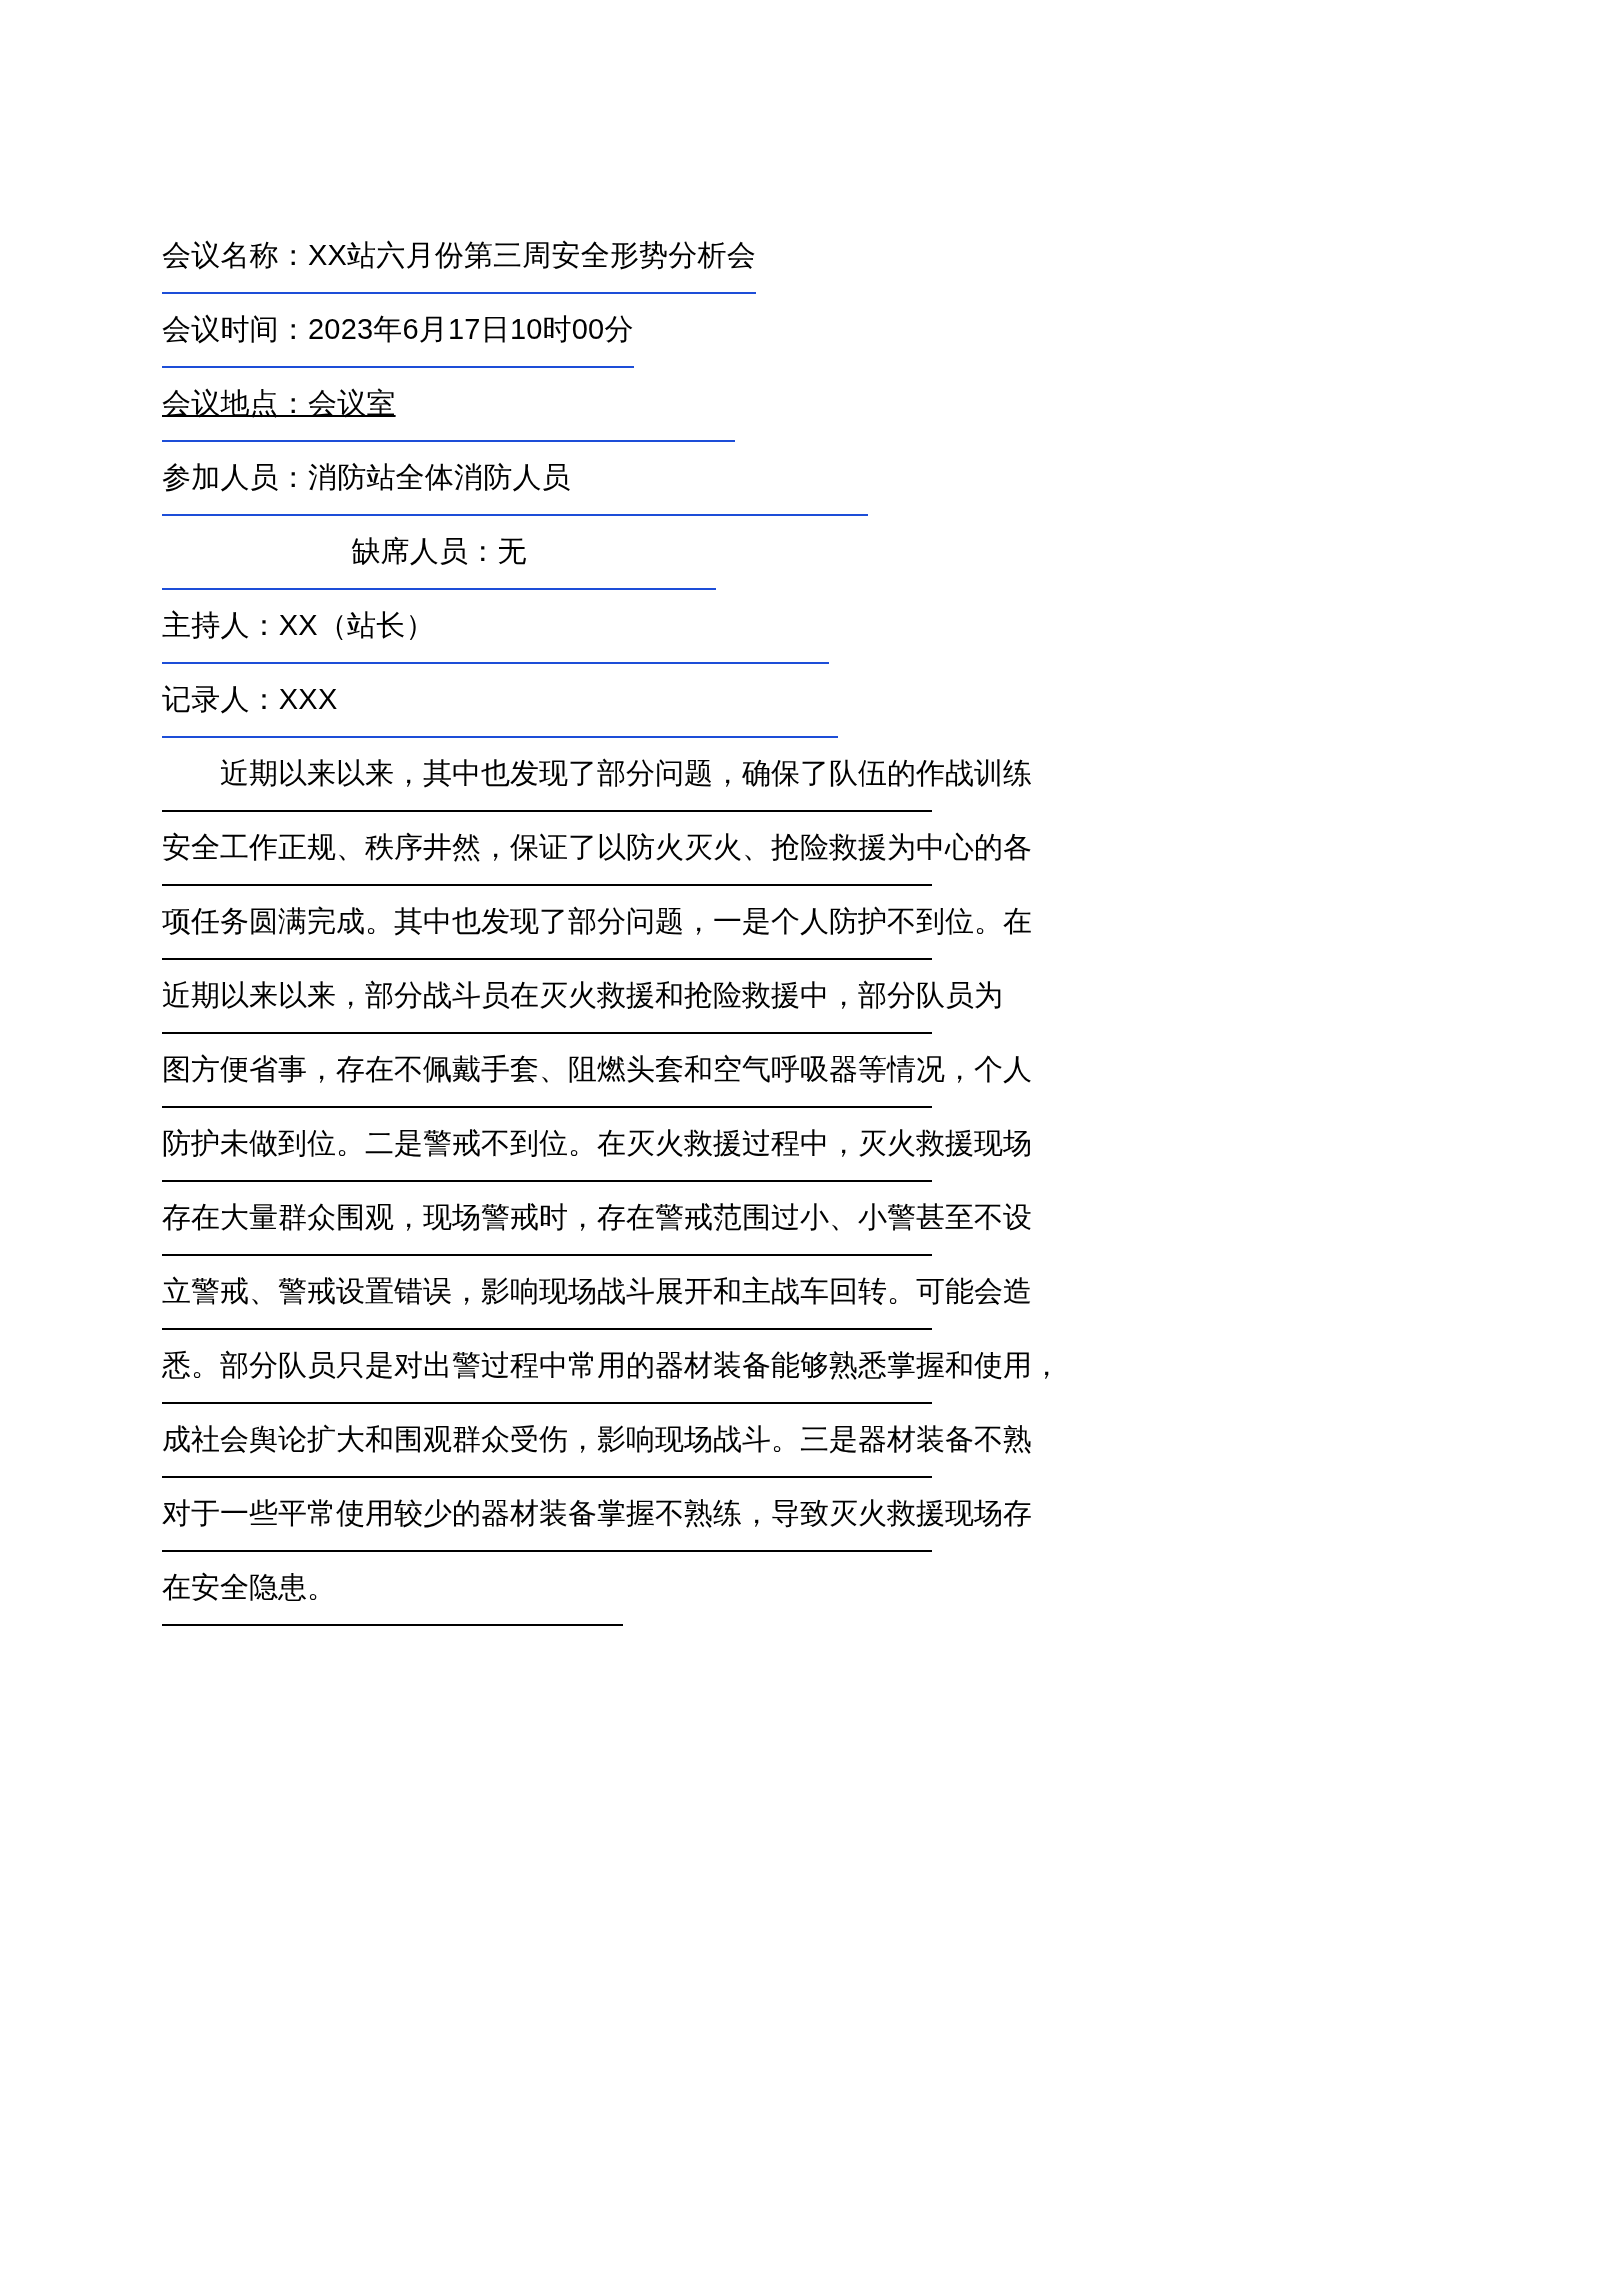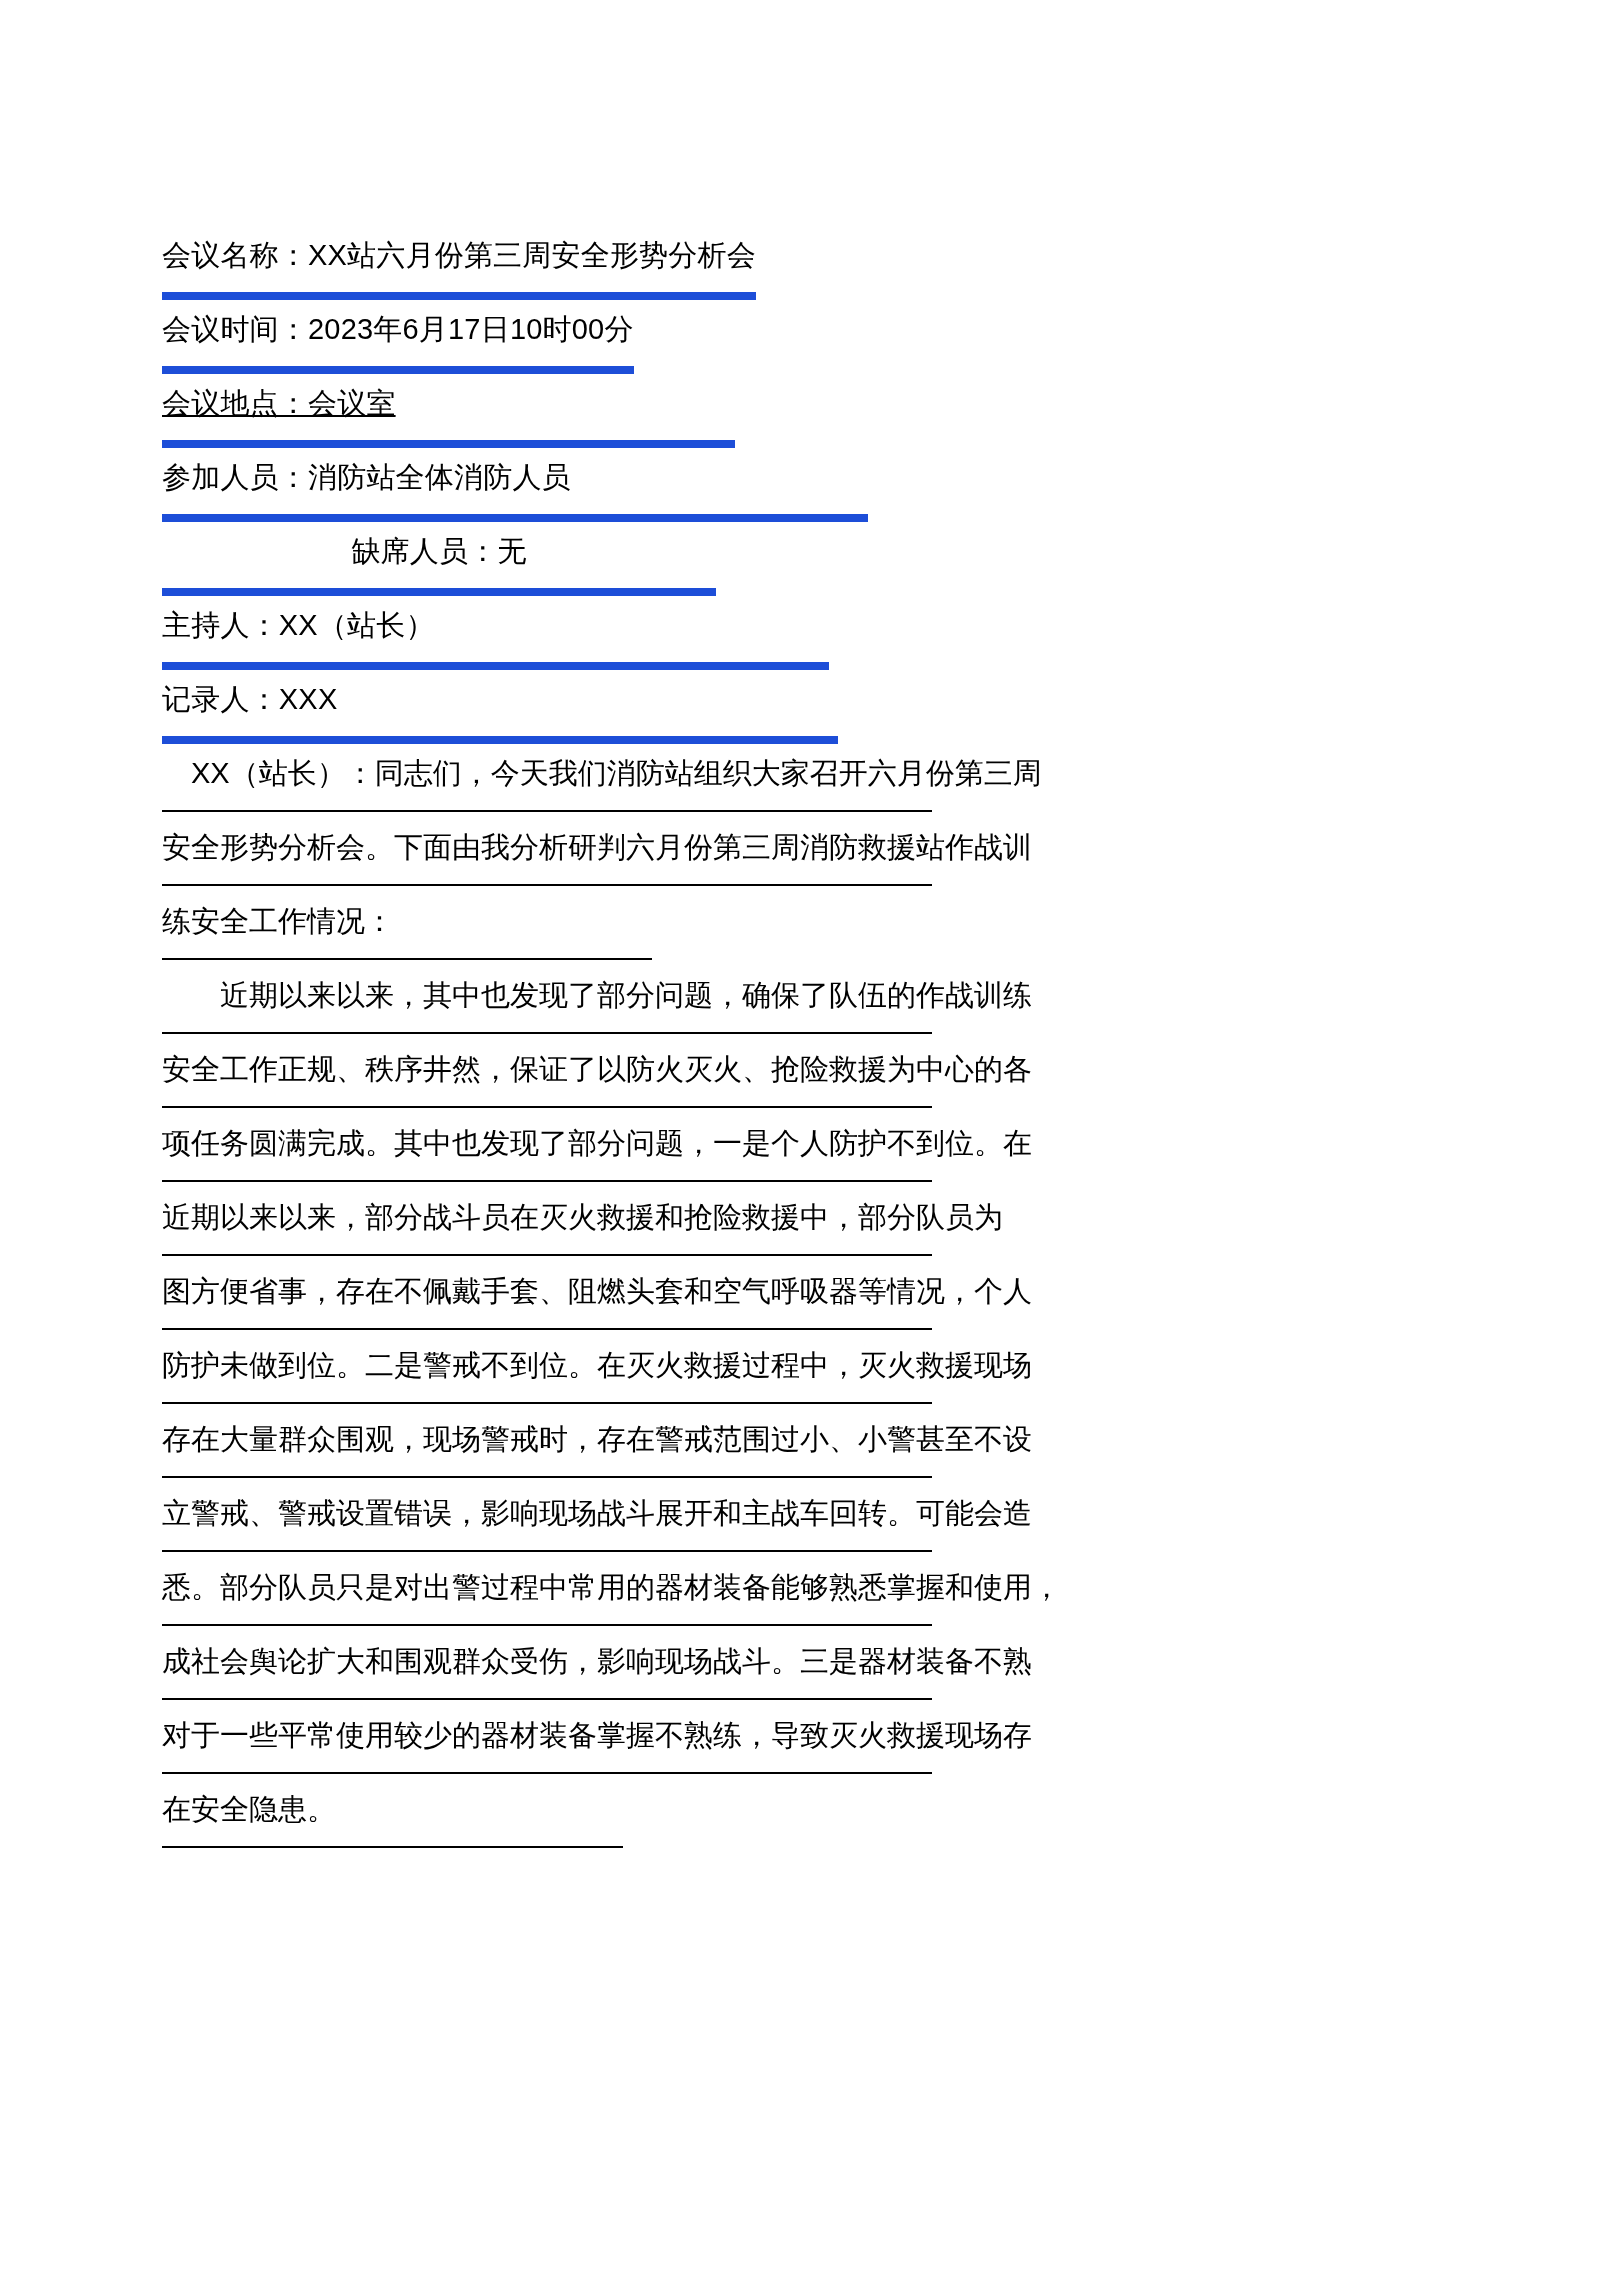--- a/index.html
+++ b/index.html
@@ -26,21 +26,21 @@
   
   .field {
     height: 74px;
     line-height: 65px;
     font-size: 29px;
     white-space: nowrap;
     letter-spacing: 0.2px;
   }
   .field .ul {
     display: inline-block;
-    border-bottom: 8px solid #1d4ed8;
+    border-bottom: 2px solid #1d4ed8;
     padding-bottom: 3.9px;
     white-space: pre;
   }
   .field.w-auto .ul { }
   .field.w1 .ul { min-width: 573px; text-decoration: underline; }
   .field.w2 .ul { min-width: 706px; }
   .field.w3 .ul { min-width: 554px; text-align: center; }
   .field.w4 .ul { min-width: 667px; }
   .field.w5 .ul { min-width: 676px; }
 
@@ -81,25 +81,20 @@
   <div class="content">
 
     <div class="field w-auto"><span class="ul">会议名称：XX站六月份第三周安全形势分析会</span></div>
     <div class="field w-auto"><span class="ul">会议时间：2023年6月17日10时00分</span></div>
     <div class="field w1"><span class="ul">会议地点：会议室</span></div>
     <div class="field w2"><span class="ul">参加人员：消防站全体消防人员</span></div>
     <div class="field w3"><span class="ul">缺席人员：无</span></div>
     <div class="field w4"><span class="ul">主持人：XX（站长）</span></div>
     <div class="field w5"><span class="ul">记录人：XXX</span></div>
 
-    <div class="para">
-      <div class="bline full"><span class="ul">　XX（站长）：同志们，今天我们消防站组织大家召开六月份第三周</span></div>
-      <div class="bline full"><span class="ul">安全形势分析会。下面由我分析研判六月份第三周消防救援站作战训</span></div>
-      <div class="bline tail"><span class="ul">练安全工作情况：</span></div>
-    </div>
 
     <div class="para">
       <div class="bline full"><span class="ul">　　近期以来以来，其中也发现了部分问题，确保了队伍的作战训练</span></div>
       <div class="bline full"><span class="ul">安全工作正规、秩序井然，保证了以防火灭火、抢险救援为中心的各</span></div>
       <div class="bline full"><span class="ul">项任务圆满完成。其中也发现了部分问题，一是个人防护不到位。在</span></div>
       <div class="bline full"><span class="ul">近期以来以来，部分战斗员在灭火救援和抢险救援中，部分队员为</span></div>
       <div class="bline full"><span class="ul">图方便省事，存在不佩戴手套、阻燃头套和空气呼吸器等情况，个人</span></div>
       <div class="bline full"><span class="ul">防护未做到位。二是警戒不到位。在灭火救援过程中，灭火救援现场</span></div>
       <div class="bline full"><span class="ul">存在大量群众围观，现场警戒时，存在警戒范围过小、小警甚至不设</span></div>
       <div class="bline full"><span class="ul">立警戒、警戒设置错误，影响现场战斗展开和主战车回转。可能会造</span></div>

